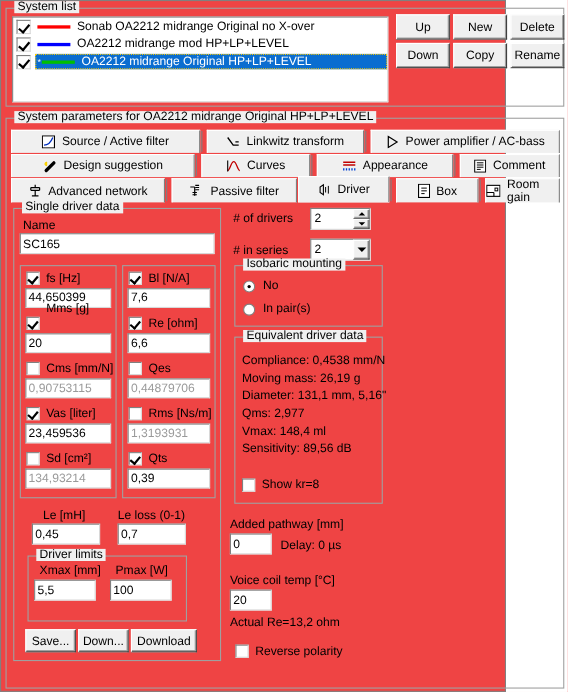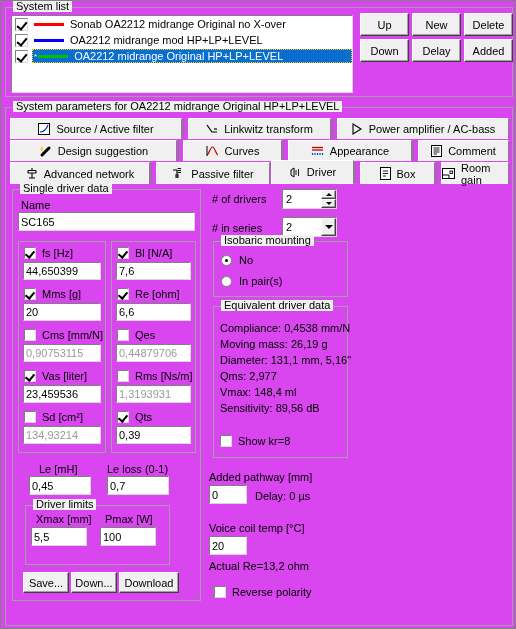--- a/index.html
+++ b/index.html
@@ -10,23 +10,23 @@
   body {
     width: 516px;
     height: 629px;
     font-family: "Liberation Sans", sans-serif;
     font-size: 11px;
     color: #000000;
     overflow: hidden;
   }
   #app {
     position: relative;
-    width: 516px;
+    width: 460px;
     height: 629px;
-    background: #d946ef;
+    background: #ef4444;
     box-sizing: border-box;
     border: 1px solid #808080;
   }
 
   
   .groupbox {
     position: absolute;
     border: 1px solid #a0a0a0;
     box-sizing: border-box;
   }
@@ -324,22 +324,22 @@
         <span class="swatch" style="border-top-color:#00c000"></span>
         <span class="rowtext">OA2212 midrange Original HP+LP+LEVEL</span>
       </div>
     </div>
   </div>
 
   <div class="btn" style="left:359px; top:12px;  width:49px; height:23px;">Up</div>
   <div class="btn" style="left:411px; top:12px;  width:49px; height:23px;">New</div>
   <div class="btn" style="left:463px; top:12px;  width:49px; height:23px;">Delete</div>
   <div class="btn" style="left:359px; top:38px;  width:49px; height:23px;">Down</div>
-  <div class="btn" style="left:411px; top:38px;  width:49px; height:23px;">Delay</div>
-  <div class="btn" style="left:463px; top:38px;  width:49px; height:23px;">Added</div>
+  <div class="btn" style="left:411px; top:38px;  width:49px; height:23px;">Copy</div>
+  <div class="btn" style="left:463px; top:38px;  width:49px; height:23px;">Rename</div>
 
   <div class="groupbox" style="left:4px; top:106px; width:508px; height:519px;">
     <span class="gb-title">System parameters for OA2212 midrange Original HP+LP+LEVEL</span>
   </div>
 
   <div class="tab" style="left:9px; top:117px; width:172px; height:21px;">
     <span class="tabicon">
       <svg width="12" height="12" viewBox="0 0 12 12">
           <rect x="0.5" y="0.5" width="11" height="11" fill="#fff" stroke="#000"></rect>
           <path d="M2 9 C5 9 8 7 10 2" stroke="#0030c0" fill="none" stroke-width="1.2"></path>
@@ -465,21 +465,21 @@
 
   <span class="lbl" style="left:20px; top:198px;">Name</span>
   <div class="tfield" style="left:17px; top:211px; width:177px; height:19px;">SC165</div>
 
   <div class="groupbox" style="left:17px; top:240px; width:88px; height:212px;"></div>
   <div class="cb checked" style="left:23px; top:246px;"></div>
   <span class="lbl" style="left:41px; top:246px;">fs [Hz]</span>
   <div class="tfield" style="left:22px; top:261px; width:78px; height:18px;">44,650399</div>
 
   <div class="cb checked" style="left:23px; top:287px;"></div>
-  <span class="lbl" style="left:41px; top:287px;">Mms [g]</span>
+  <span class="lbl" style="left:41px; top:274px;">Mms [g]</span>
   <div class="tfield" style="left:22px; top:302px; width:78px; height:18px;">20</div>
 
   <div class="cb" style="left:23px; top:328px;"></div>
   <span class="lbl" style="left:41px; top:328px;">Cms [mm/N]</span>
   <div class="tfield dim" style="left:22px; top:343px; width:78px; height:18px;">0,90753115</div>
 
   <div class="cb checked" style="left:23px; top:369px;"></div>
   <span class="lbl" style="left:41px; top:369px;">Vas [liter]</span>
   <div class="tfield" style="left:22px; top:384px; width:78px; height:18px;">23,459536</div>
 

